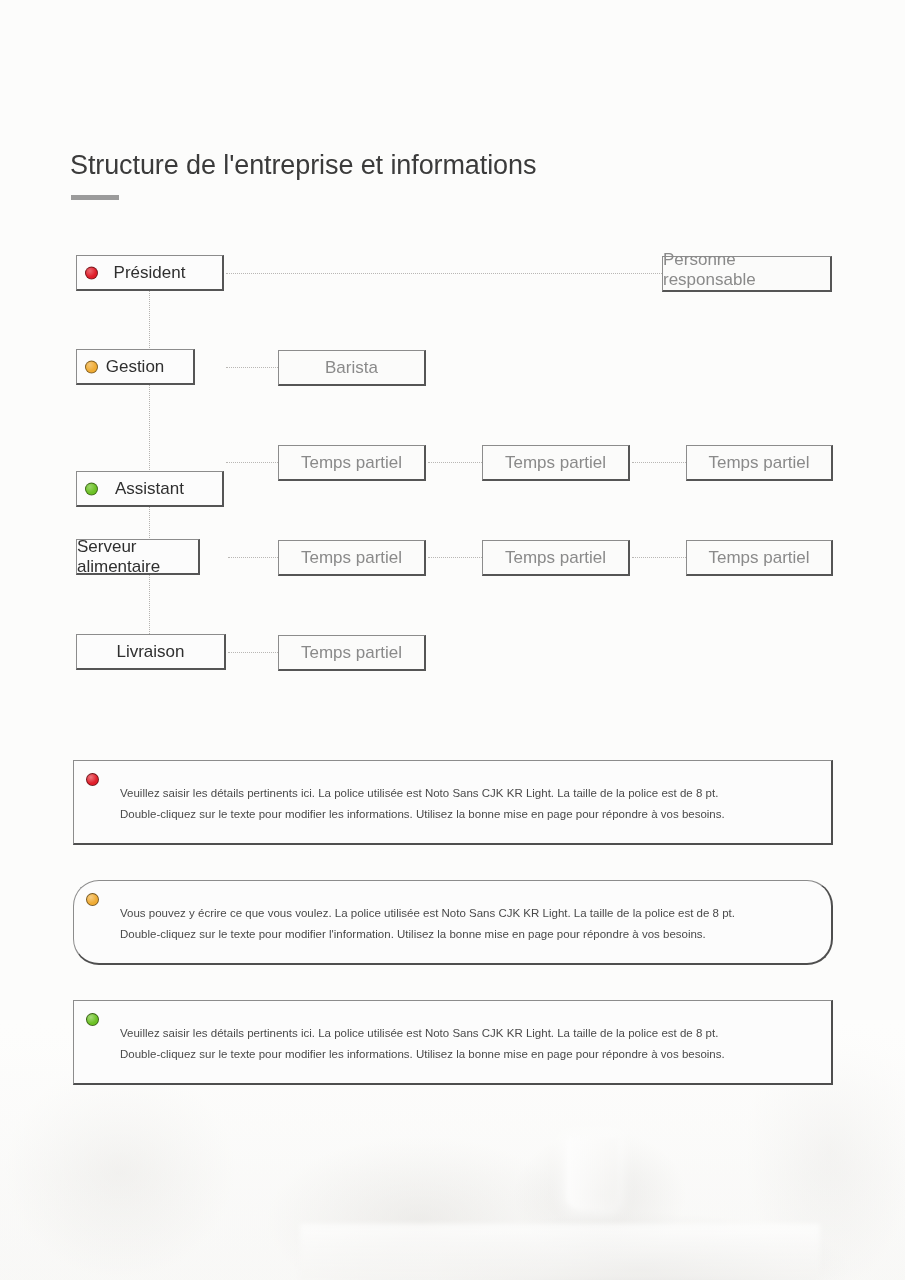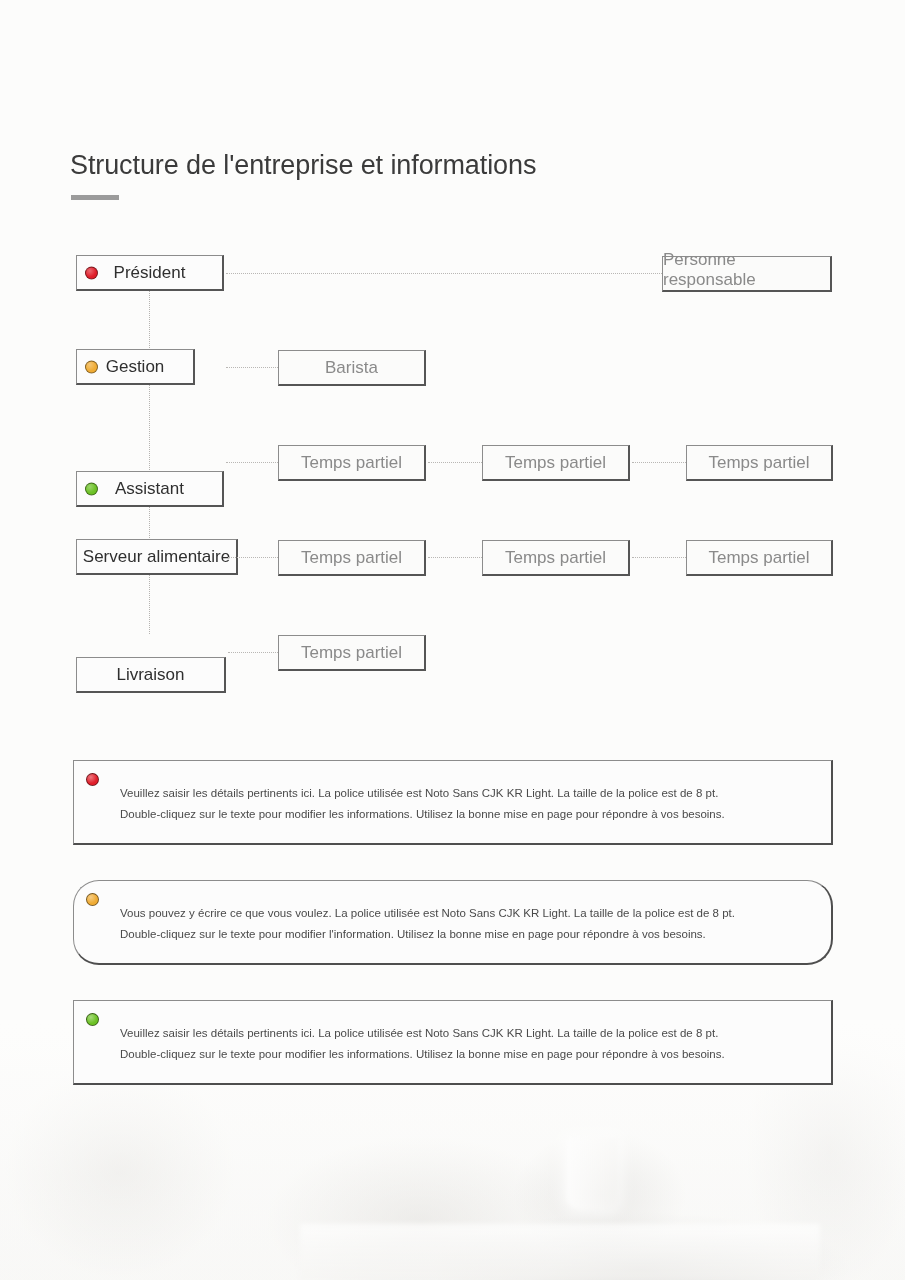--- a/index.html
+++ b/index.html
@@ -250,36 +250,36 @@
       </div>
       <div class="connector" style="left: 226px; width: 52px; top: 462px;"></div>
       <div class="node secondary" style="left: 482px; top: 445px; width: 148px; height: 36px;">
         <span>Temps partiel</span>
       </div>
       <div class="connector" style="left: 428px; width: 54px; top: 462px;"></div>
       <div class="node secondary" style="left: 686px; top: 445px; width: 147px; height: 36px;">
         <span>Temps partiel</span>
       </div>
       <div class="connector" style="left: 632px; width: 54px; top: 462px;"></div>
-      <div class="node primary" style="left: 76px; top: 539px; width: 162px; height: 36px;">
+      <div class="node primary" style="left: 76px; top: 539px; width: 124px; height: 36px;">
         <span>Serveur alimentaire</span>
       </div>
       <div class="node secondary" style="left: 278px; top: 540px; width: 148px; height: 36px;">
         <span>Temps partiel</span>
       </div>
       <div class="connector" style="left: 228px; width: 50px; top: 557px;"></div>
       <div class="node secondary" style="left: 482px; top: 540px; width: 148px; height: 36px;">
         <span>Temps partiel</span>
       </div>
       <div class="connector" style="left: 428px; width: 54px; top: 557px;"></div>
       <div class="node secondary" style="left: 686px; top: 540px; width: 147px; height: 36px;">
         <span>Temps partiel</span>
       </div>
       <div class="connector" style="left: 632px; width: 54px; top: 557px;"></div>
-      <div class="node primary" style="left: 76px; top: 634px; width: 150px; height: 36px; margin-top: 23px;">
+      <div class="node primary" style="left: 76px; top: 634px; width: 150px; height: 36px;">
         <span>Livraison</span>
       </div>
       <div class="node secondary" style="left: 278px; top: 635px; width: 148px; height: 36px;">
         <span>Temps partiel</span>
       </div>
       <div class="connector" style="left: 228px; width: 50px; top: 652px;"></div>
       <div class="node secondary" style="left: 662px; top: 256px; width: 170px; height: 36px; align-items: flex-end;">
         <span>Personne responsable</span>
       </div>
     </div>

